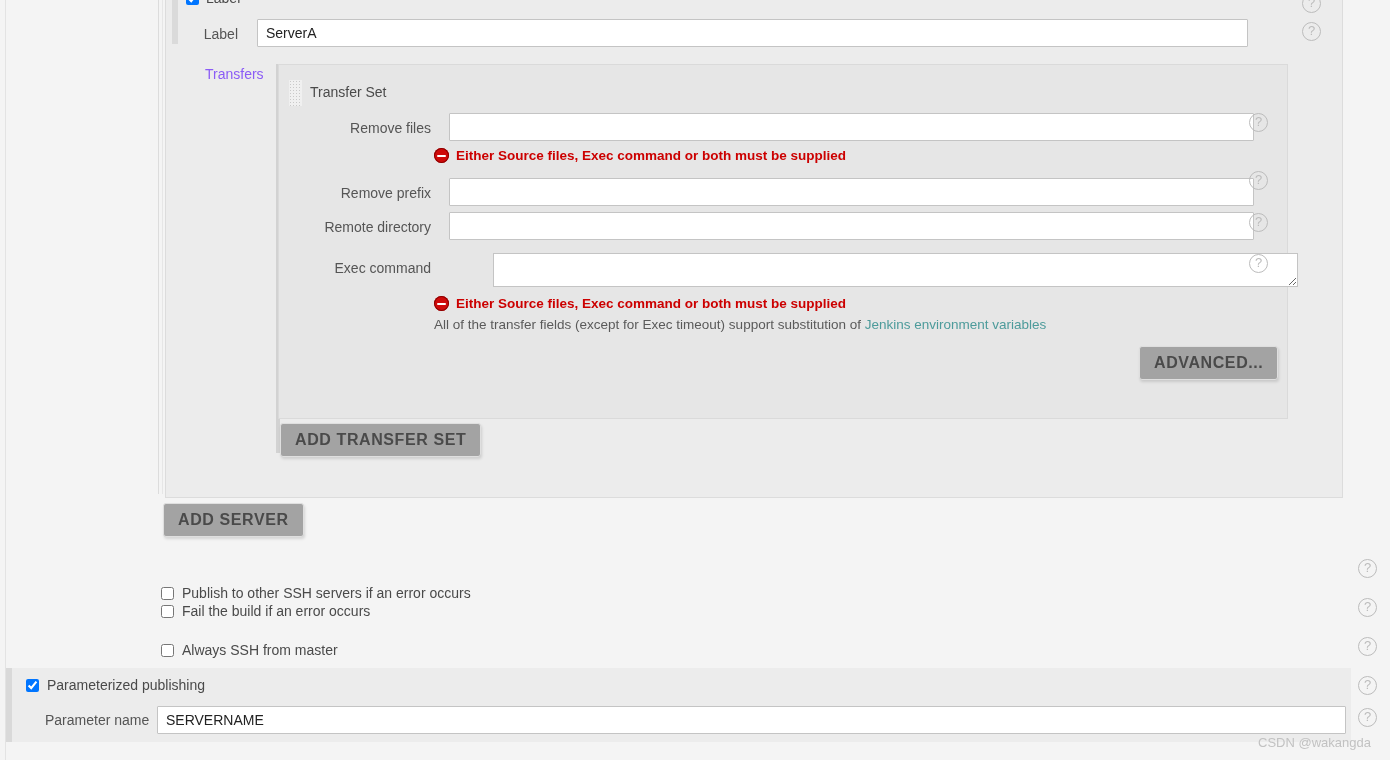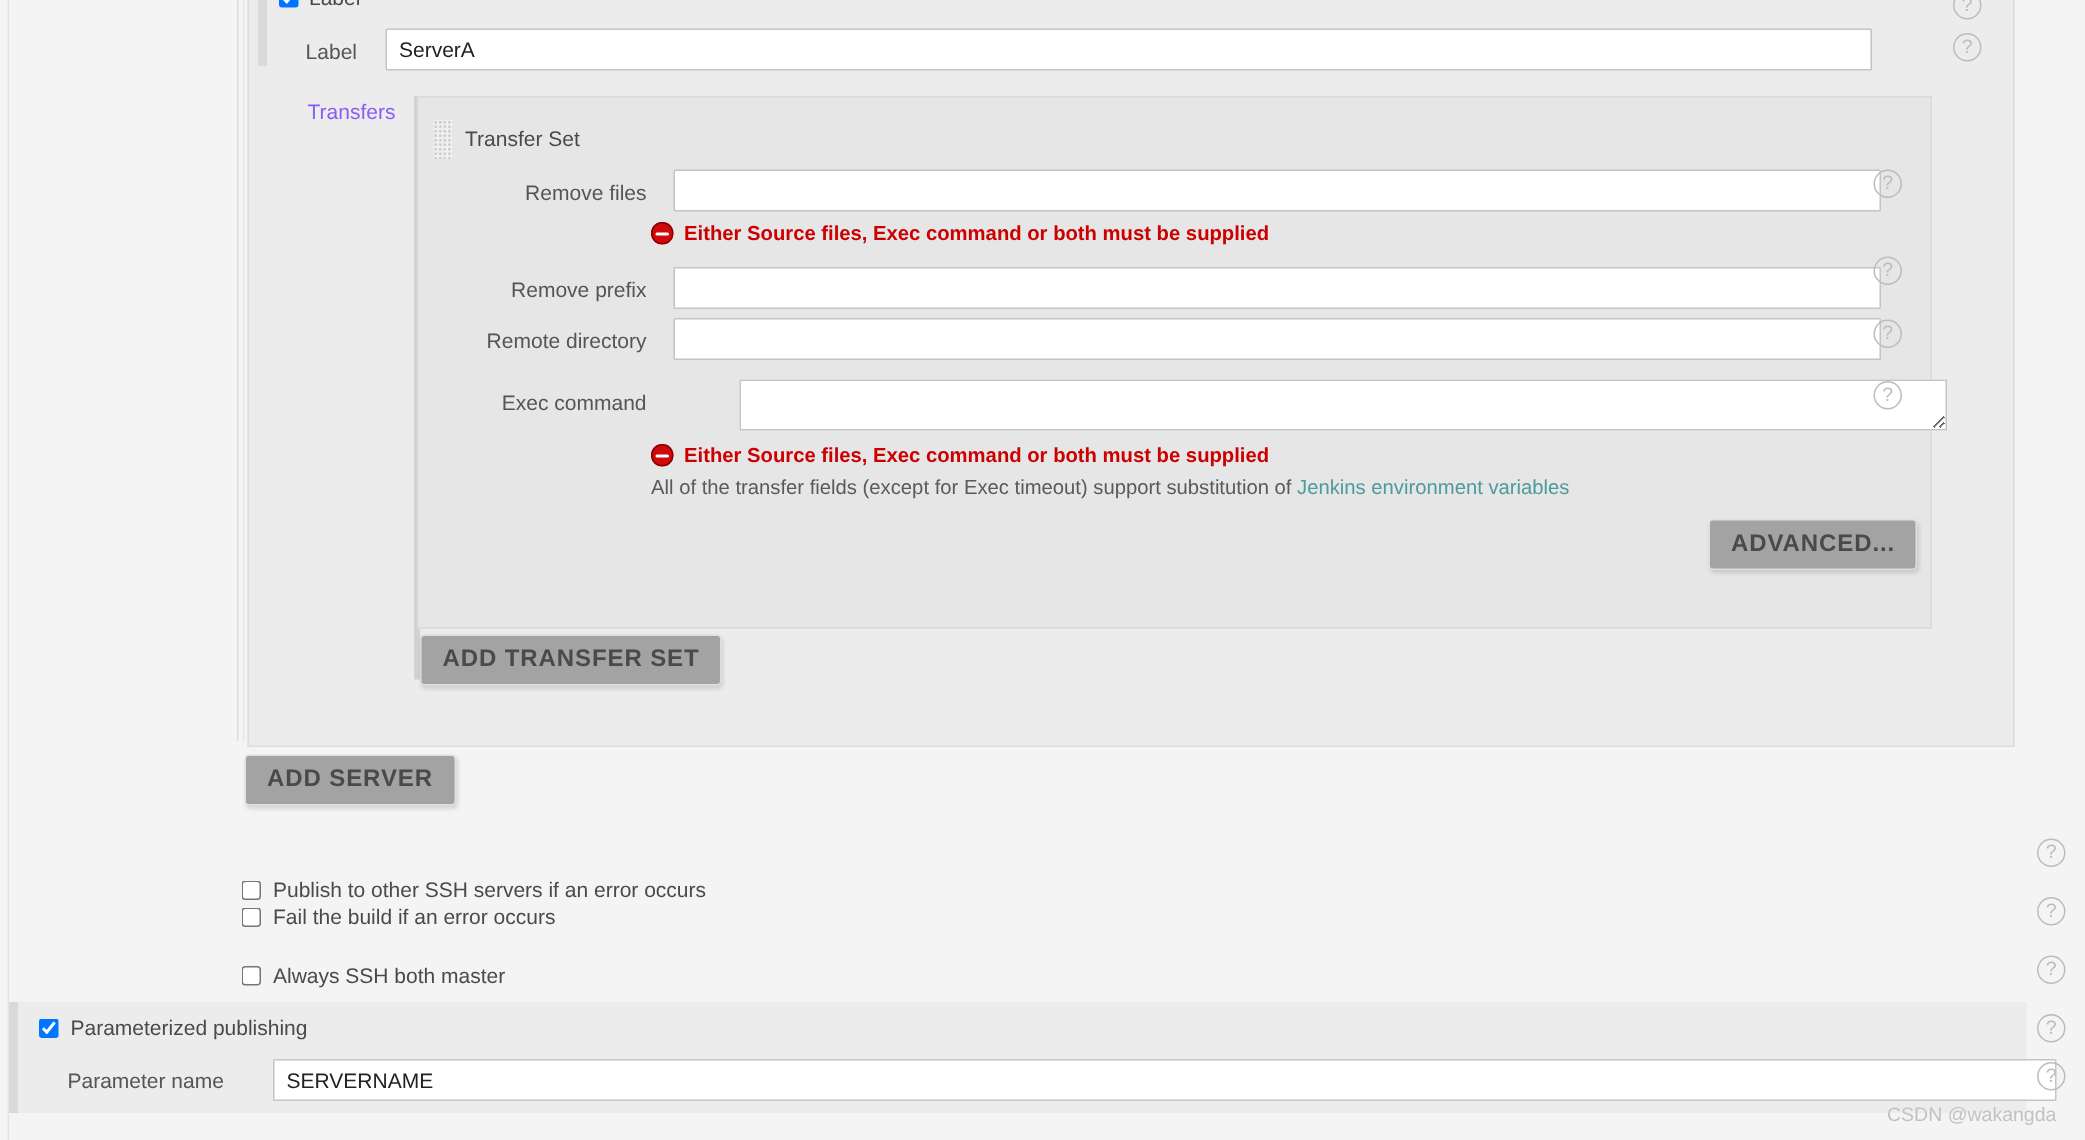--- a/index.html
+++ b/index.html
@@ -73,21 +73,20 @@
   .txt {
     border: 1px solid #c4c4c4;
     background: #ffffff;
     height: 28px;
     font-family: "Liberation Sans", sans-serif;
     font-size: 14px;
     color: #222;
     padding: 0 8px;
     outline: none;
     border-radius: 1px;
-    margin-left: 25px;
   }
 
   
   .help {
     width: 19px; height: 19px;
     border-radius: 50%;
     border: 1.4px solid #bcbcbc;
     color: #bcbcbc;
     font-size: 13px;
     line-height: 16px;
@@ -347,21 +346,21 @@
   <span class="help help-abs" style="left:1358px; top:559px;">?</span>
 
   <div class="cb-row" style="left:161px; top:603px;">
     <input type="checkbox" style="">
     <span class="cb-label">Fail the build if an error occurs</span>
   </div>
   <span class="help help-abs" style="left:1358px; top:598px;">?</span>
 
   <div class="cb-row" style="left:161px; top:642px;">
     <input type="checkbox" style="">
-    <span class="cb-label">Always SSH both master</span>
+    <span class="cb-label">Always SSH from master</span>
   </div>
   <span class="help help-abs" style="left:1358px; top:637px;">?</span>
 
   <div class="param-block"></div>
 
   <div class="param-check-row">
     <input type="checkbox" checked="" style="">
     <span class="cb-label">Parameterized publishing</span>
   </div>
   <span class="help help-abs" style="left:1358px; top:676px;">?</span>

